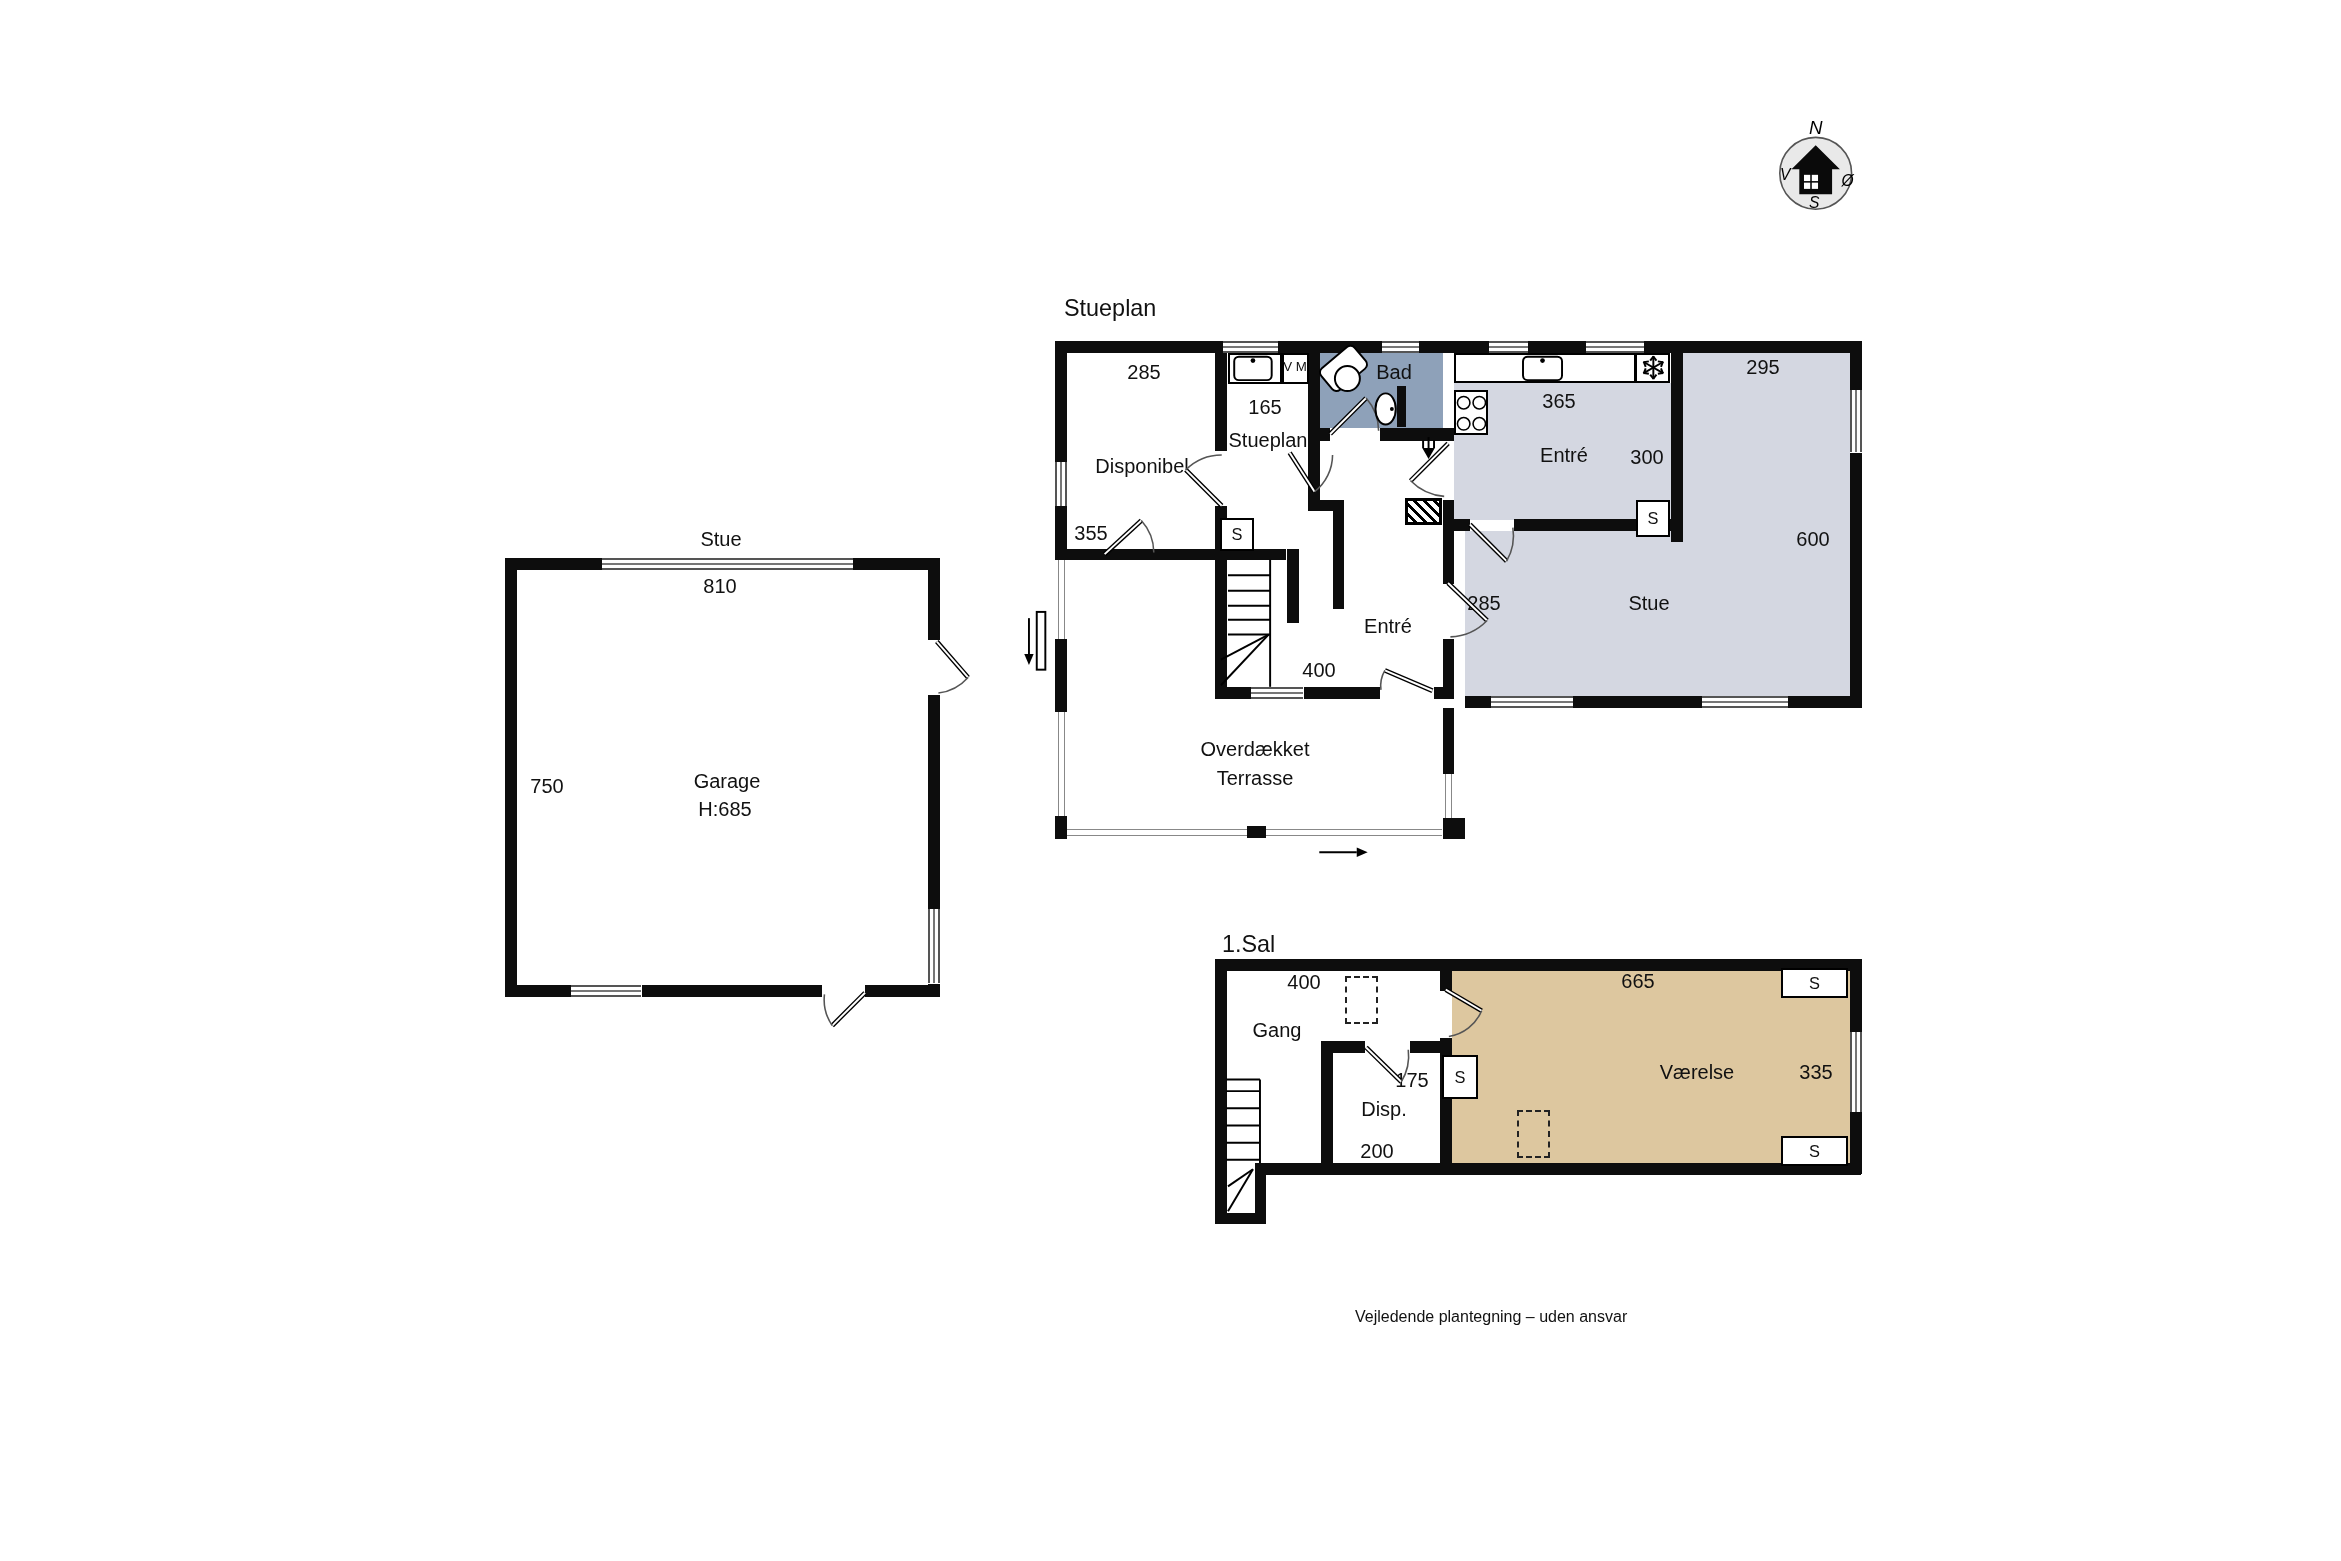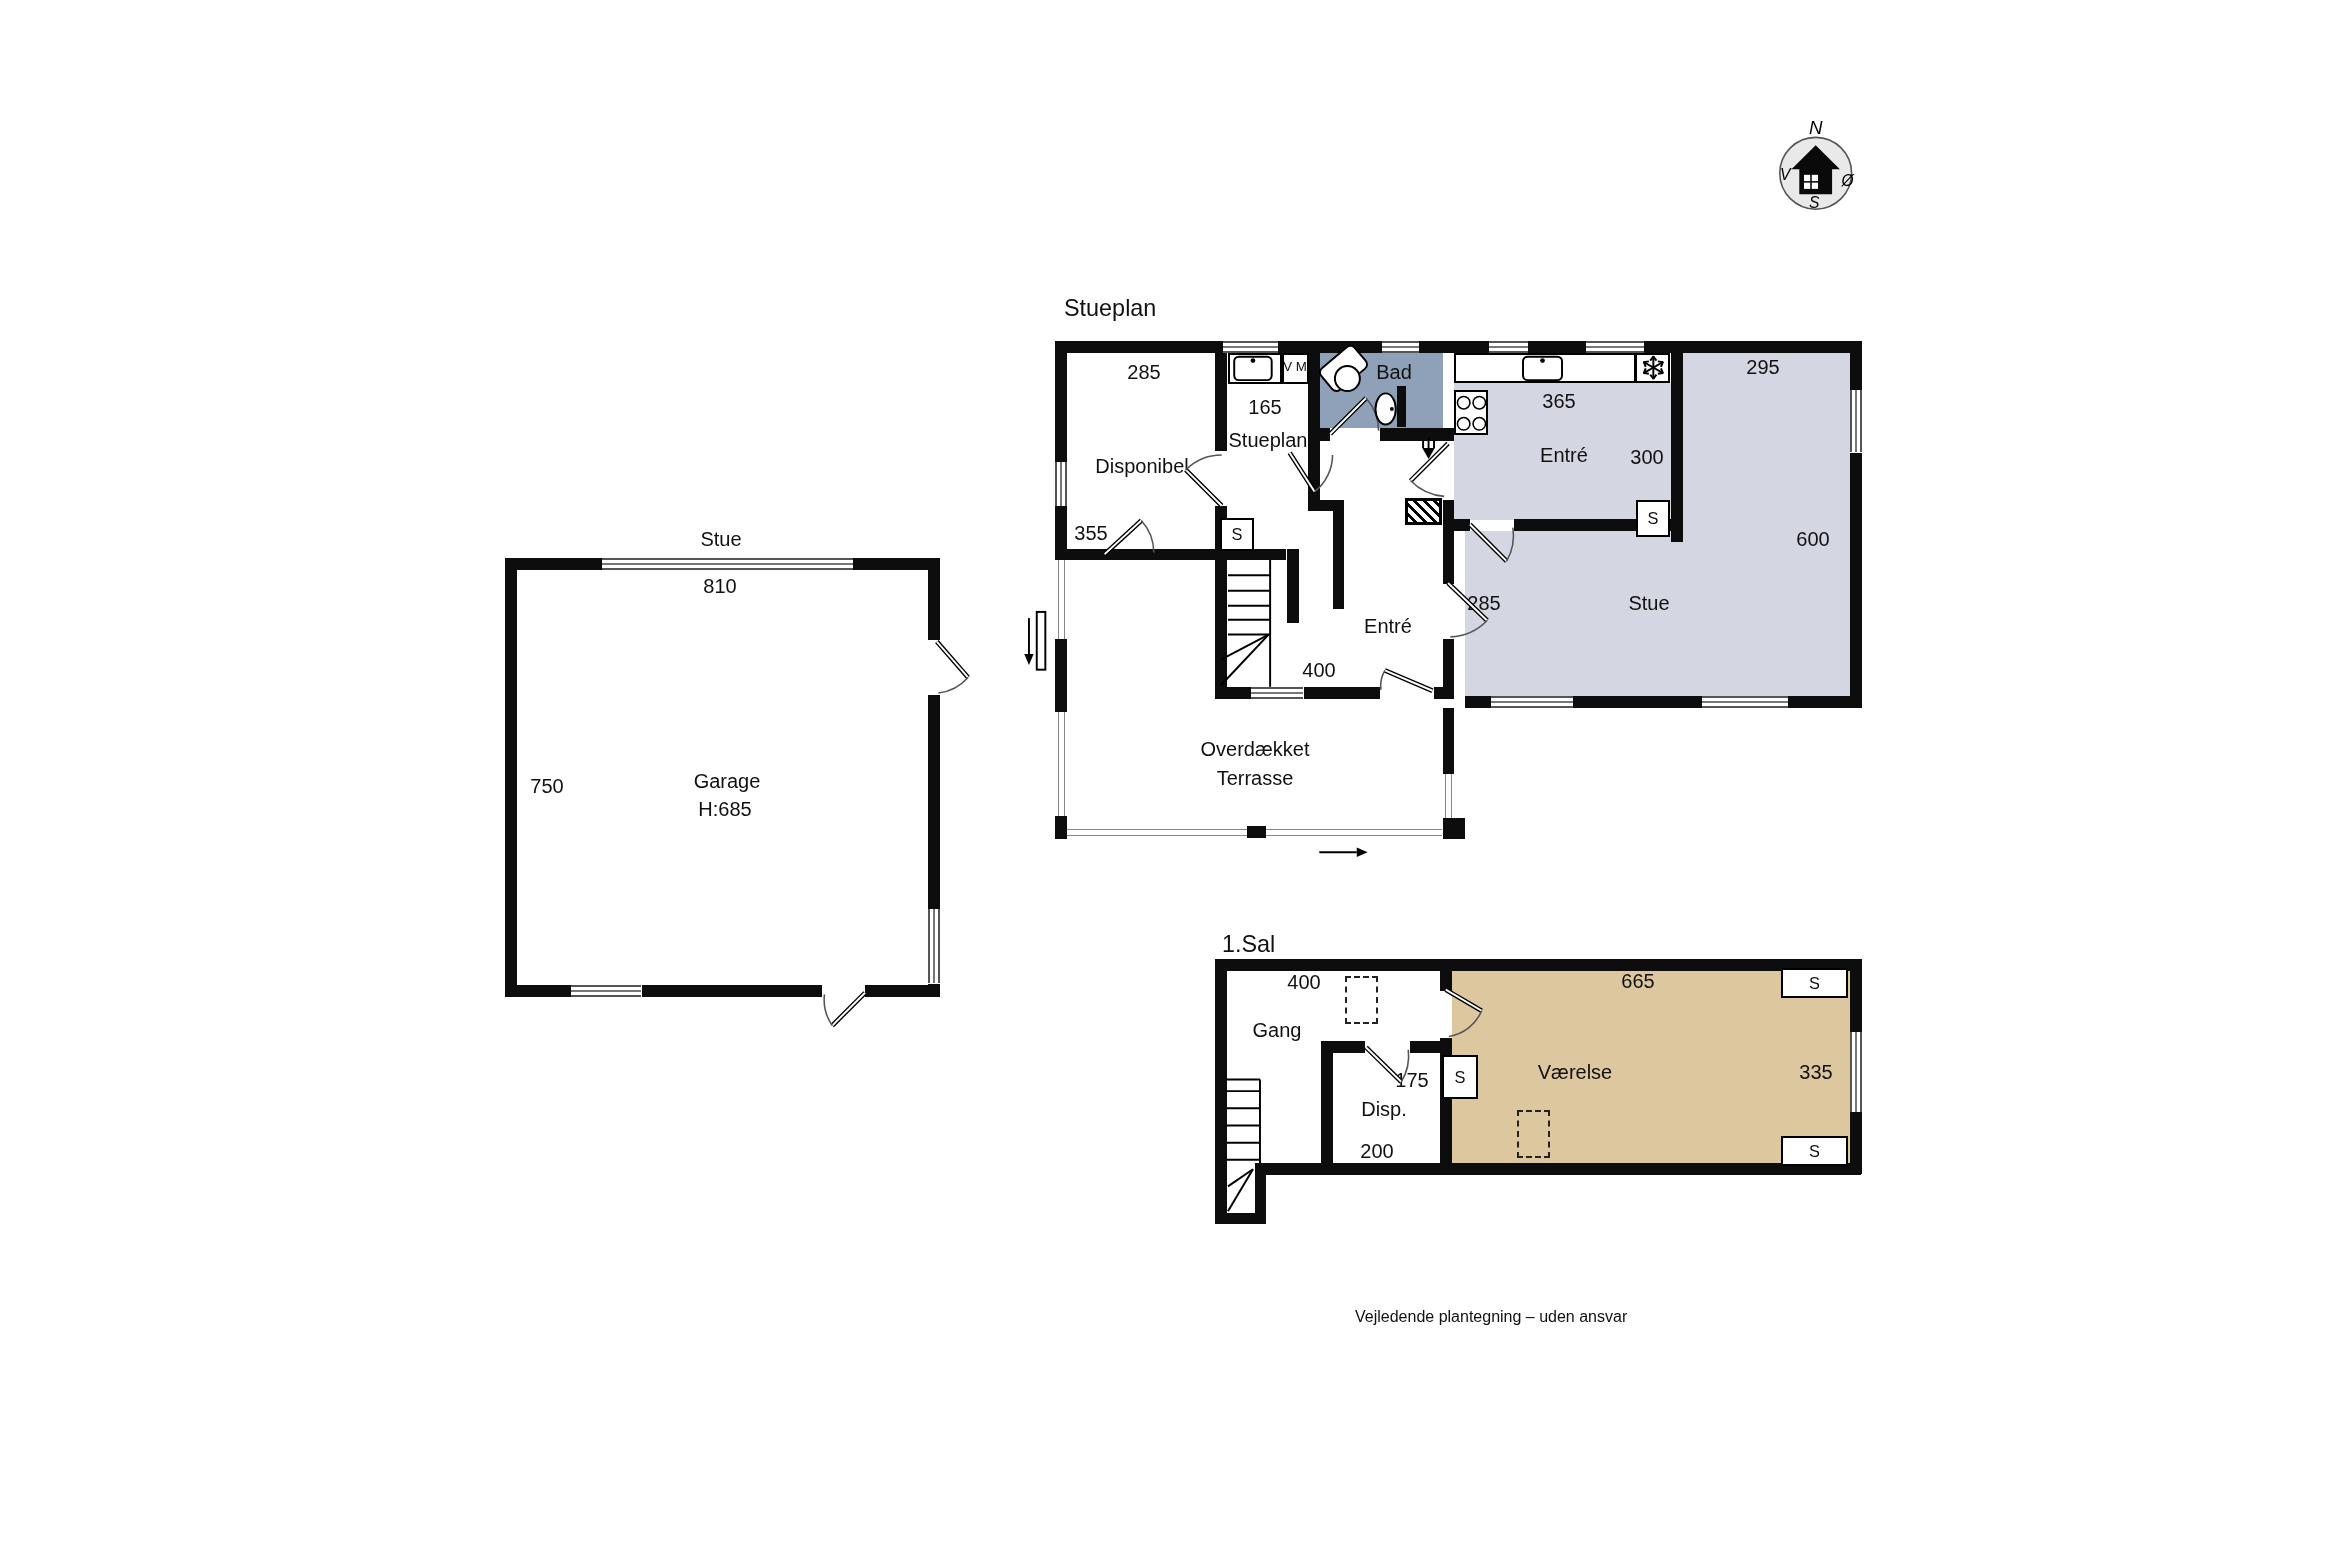--- a/index.html
+++ b/index.html
@@ -168,21 +168,21 @@
       <span>S</span>
     </div>
   <div class="dash" style="left:1345px;top:976px;width:33px;height:48px"></div>
   <div class="dash" style="left:1517px;top:1110px;width:33px;height:48px"></div>
   <div class="lb" style="left:1304px;top:982px">400</div>
   <div class="lb" style="left:1277px;top:1030px">Gang</div>
   <div class="lb" style="left:1412px;top:1080px">175</div>
   <div class="lb" style="left:1384px;top:1109px">Disp.</div>
   <div class="lb" style="left:1377px;top:1151px">200</div>
   <div class="lb" style="left:1638px;top:981px">665</div>
-  <div class="lb" style="left:1575px;top:1072px">Værelse</div>
+  <div class="lb" style="left:1697px;top:1072px">Værelse</div>
   <div class="lb" style="left:1816px;top:1072px">335</div>
 
   <div class="foot" style="left:1355px;top:1308px">Vejledende plantegning – uden ansvar</div>
 
   <svg class="ovl" width="2342" height="1561" viewBox="0 0 3000 2000">
 
     <g stroke="#000" stroke-width="2.5" fill="none">
       <line x1="1573" y1="737" x2="1627" y2="737"></line>
         <line x1="1573" y1="757" x2="1627" y2="757"></line>
       <line x1="1573" y1="776" x2="1627" y2="776"></line>

